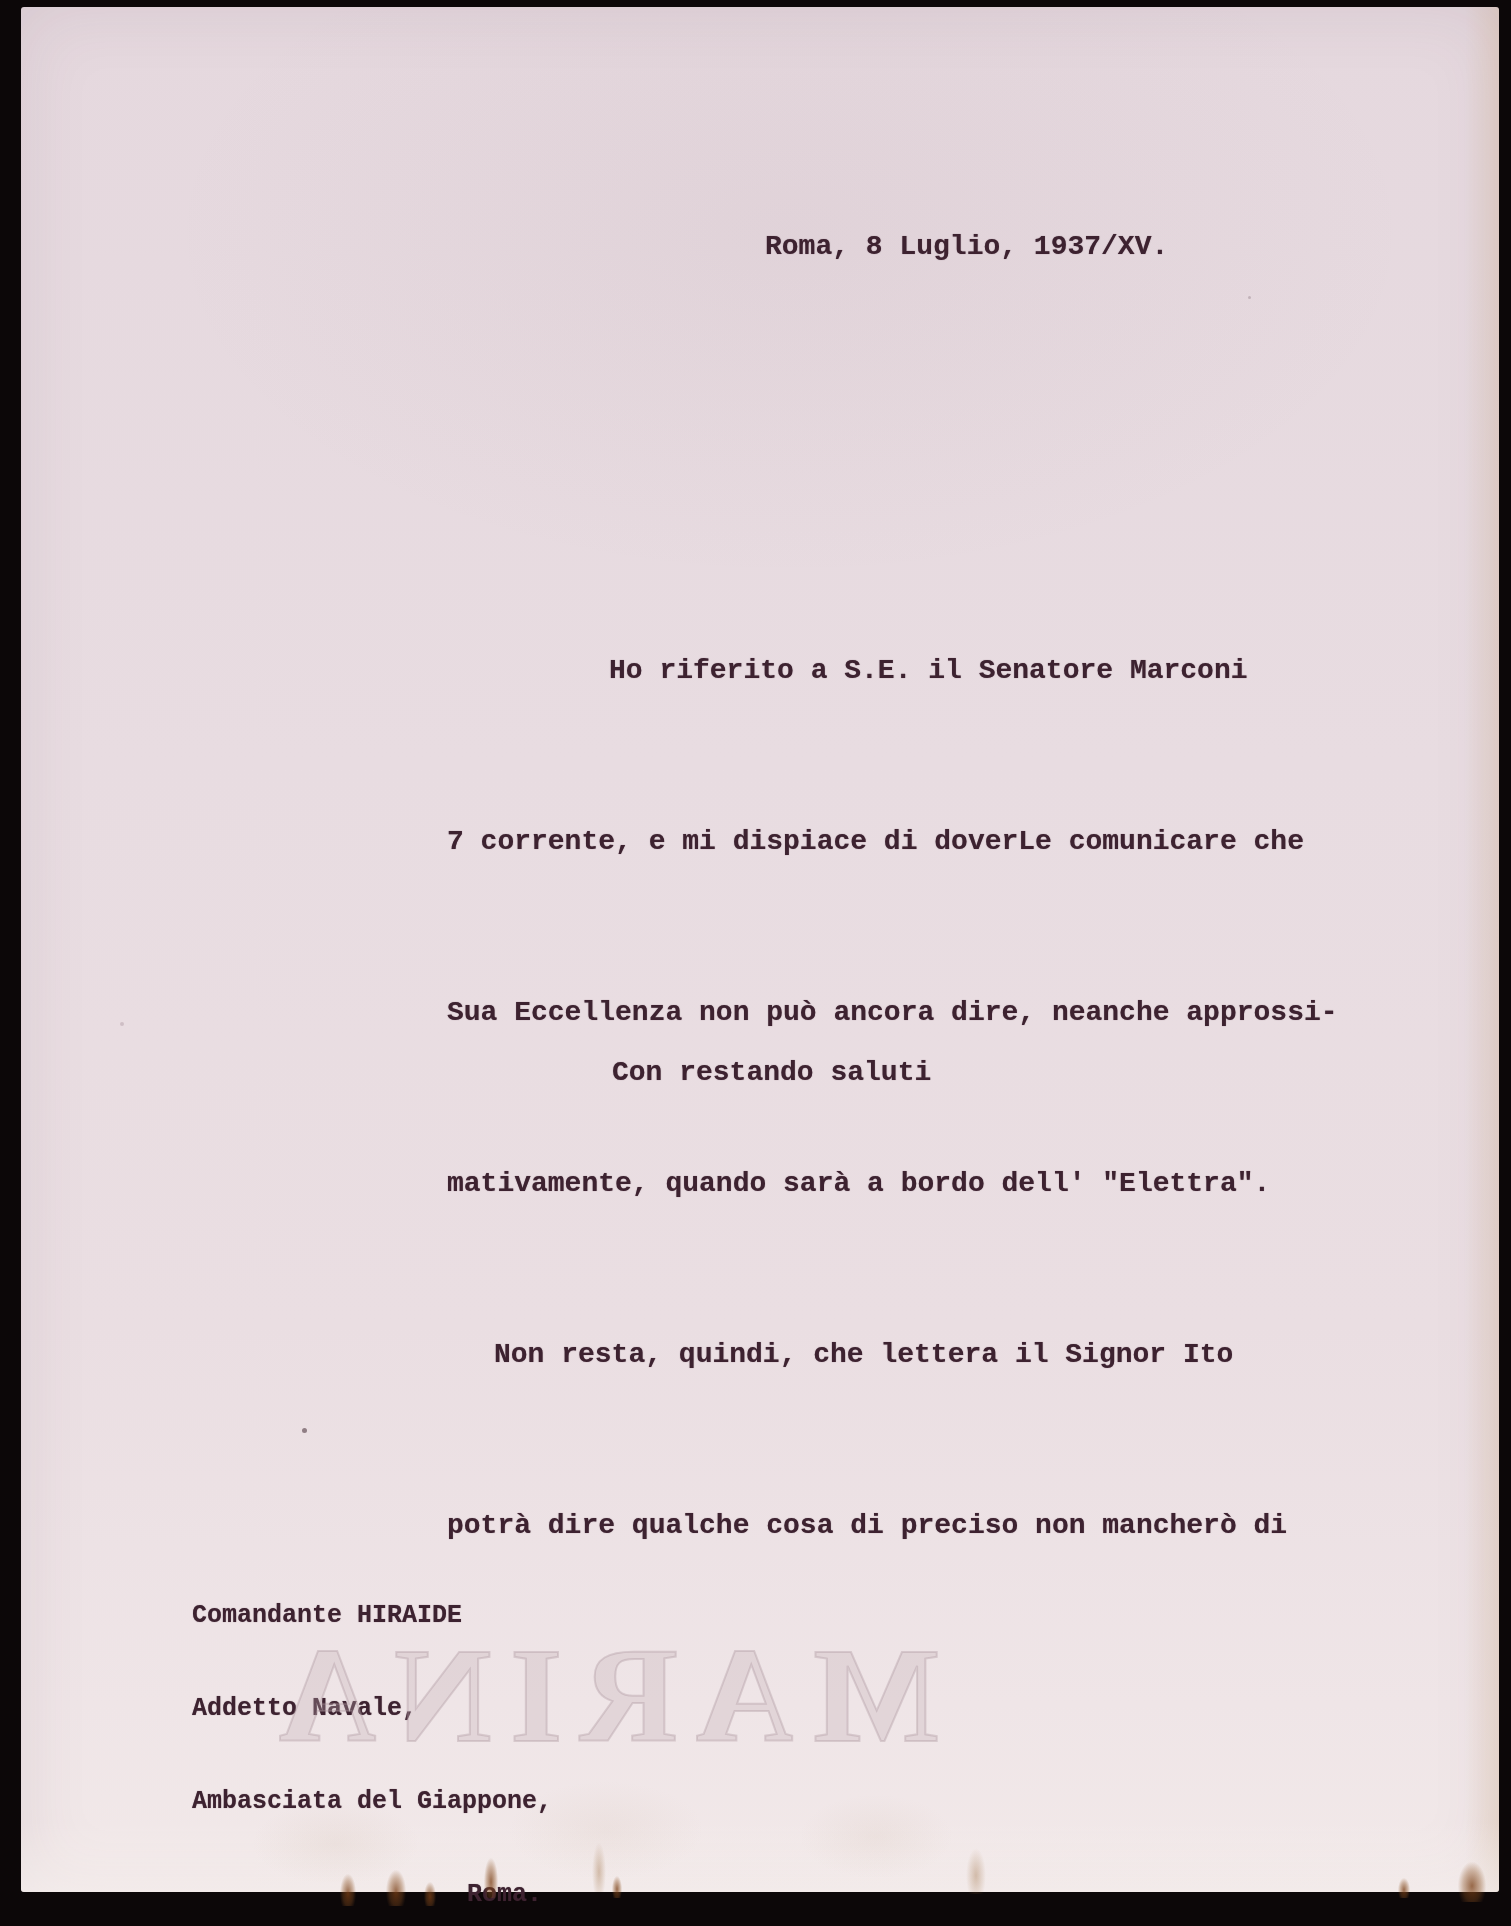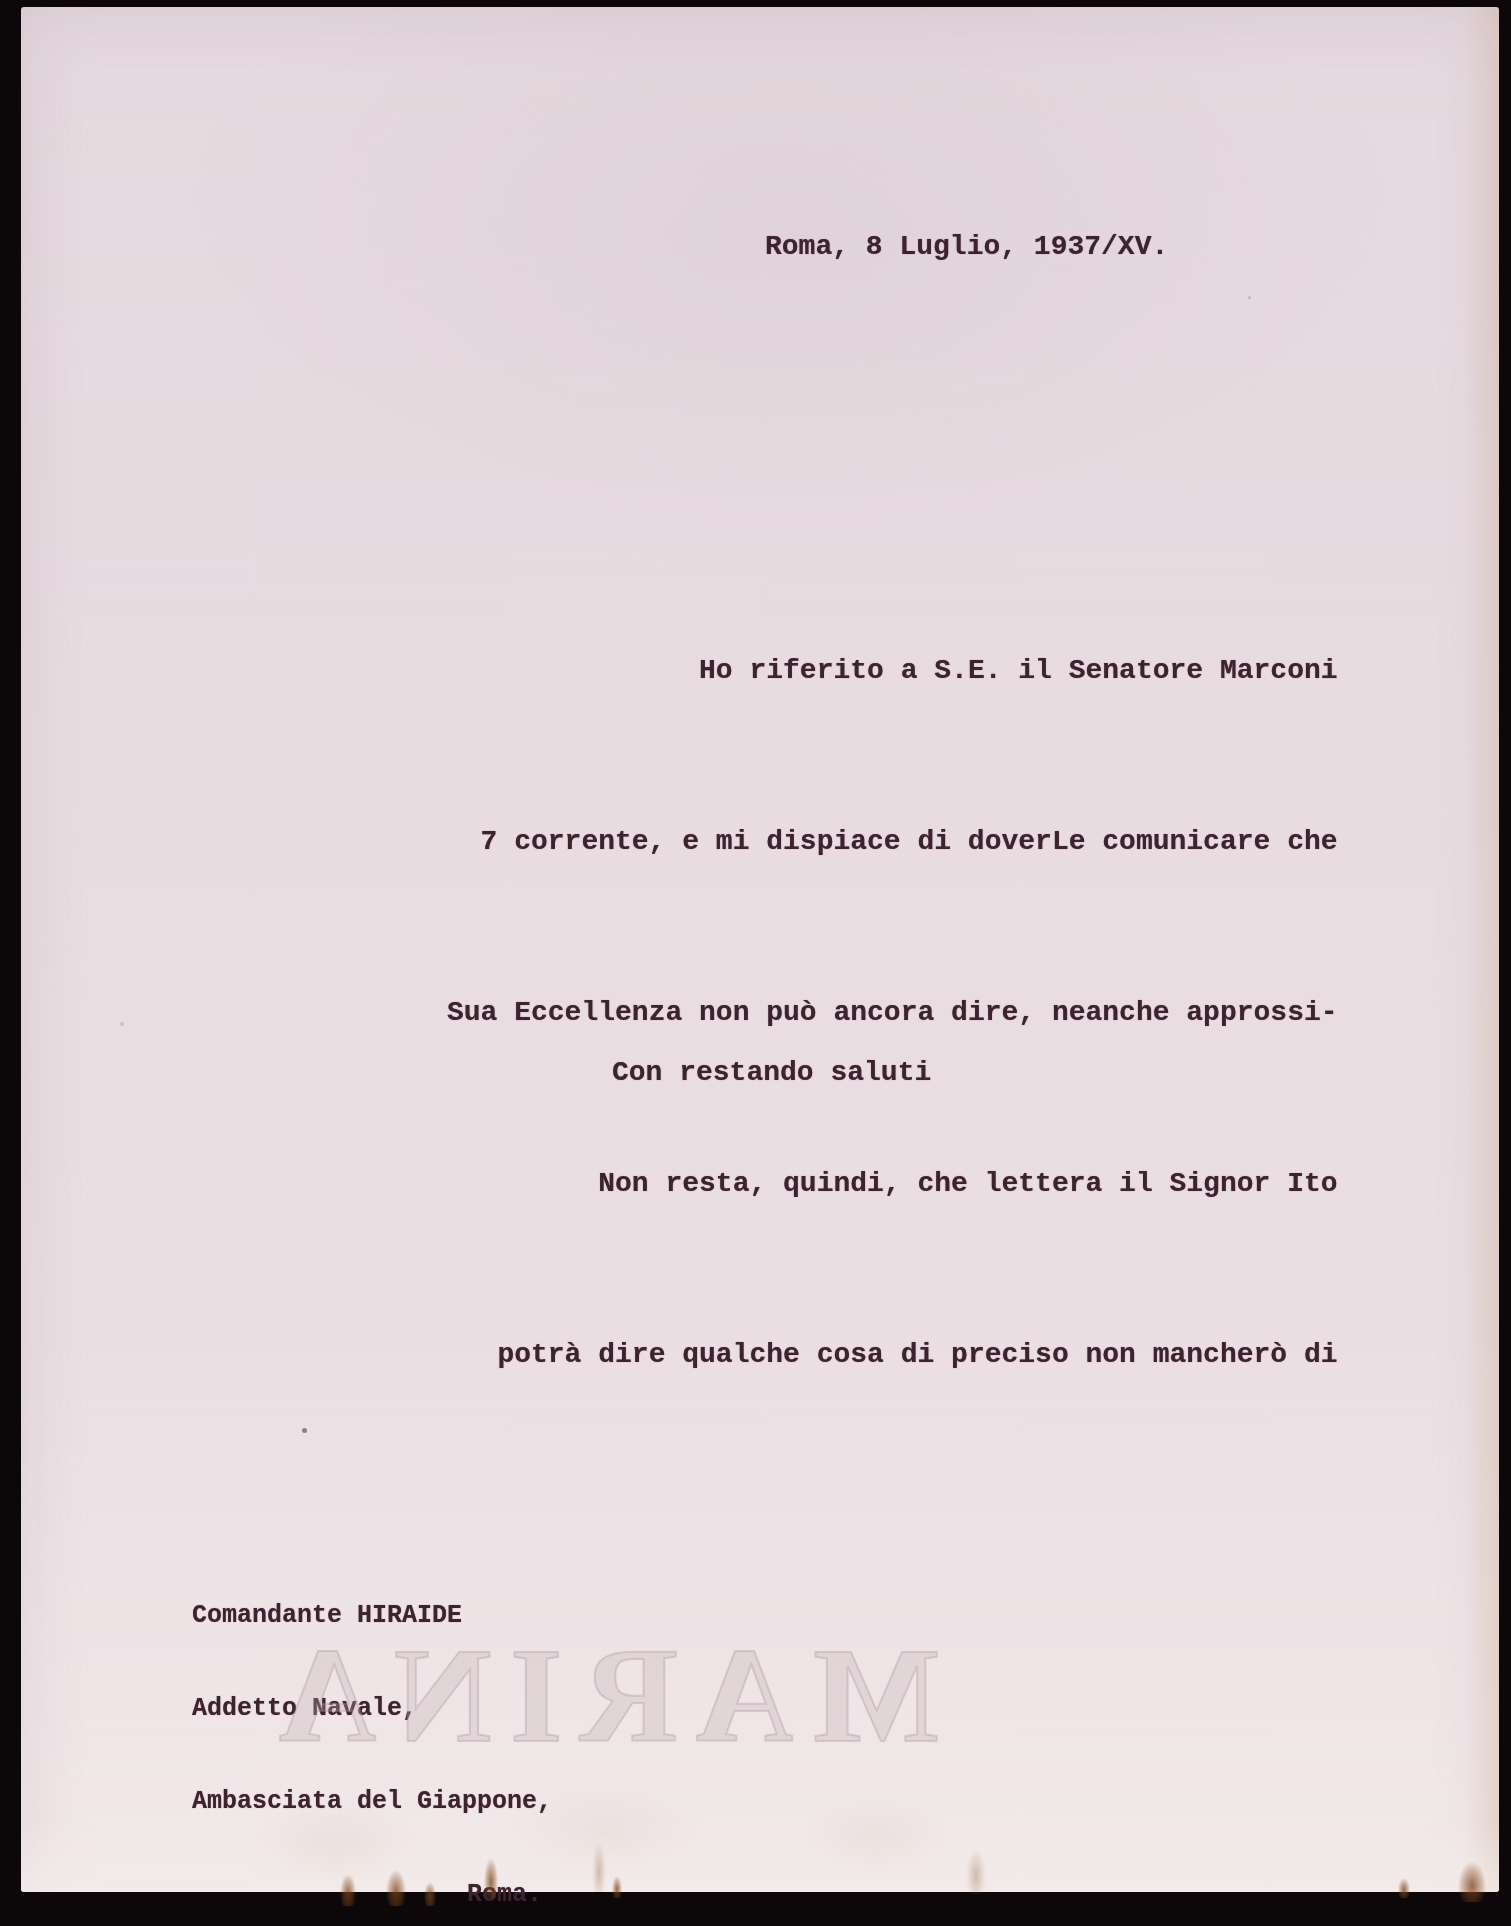--- a/index.html
+++ b/index.html
@@ -59,21 +59,21 @@
     font-weight: bold;
     font-size: 28px;
     line-height: 57px;
     letter-spacing: 0px;
     white-space: pre;
     text-shadow: 0 0 1px rgba(61,34,48,0.55);
   }
   .date-line   { left: 765px; top: 218px; }
   .salutation  { left: 474px; top: 442px; }
   .body-block  { left: 447px; top: 528px; }
-  .body-line   { height: 57px; text-align: right; }
+  .body-line   { height: 57px; }
   .ind-a { padding-left: 162px; } 
   .ind-b { padding-left: 47px;  } 
   .closing     { left: 612px; top: 1044px; }
   .recipient {
     left: 192px; top: 1538px;
     font-size: 25px;
     line-height: 31px;
   }
   .recipient-line { height: 31px; }
   .ind-roma { padding-left: 275px; } 
@@ -116,20 +116,21 @@
     <div class="smudge-band"></div>
   </div>
 
   <div class="type date-line">Roma, 8 Luglio, 1937/XV.</div>
 
 
   <div class="type body-block">
     <div class="body-line ind-a">Ho riferito a S.E. il Senatore Marconi</div>
     <div class="body-line">7 corrente, e mi dispiace di doverLe comunicare che</div>
     <div class="body-line">Sua Eccellenza non può ancora dire, neanche approssi-</div>
+    <div class="body-line">mativamente, quando sarà a bordo dell' "Elettra".</div>
     <div class="body-line ind-b">Non resta, quindi, che lettera il Signor Ito</div>
     <div class="body-line">potrà dire qualche cosa di preciso non mancherò di</div>
     
   </div>
 
   <div class="type closing">Con restando saluti</div>
 
   <div class="type recipient">
     <div class="recipient-line">Comandante HIRAIDE</div>
     <div class="recipient-line">Addetto Navale,</div>

